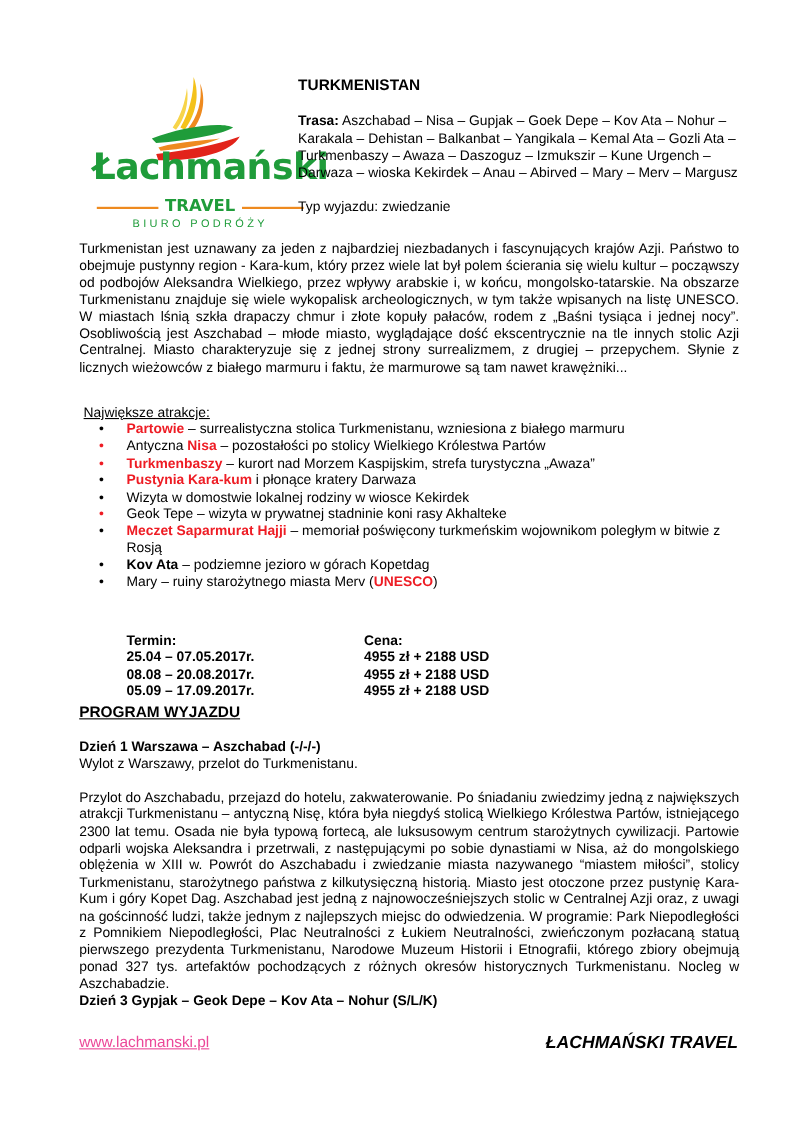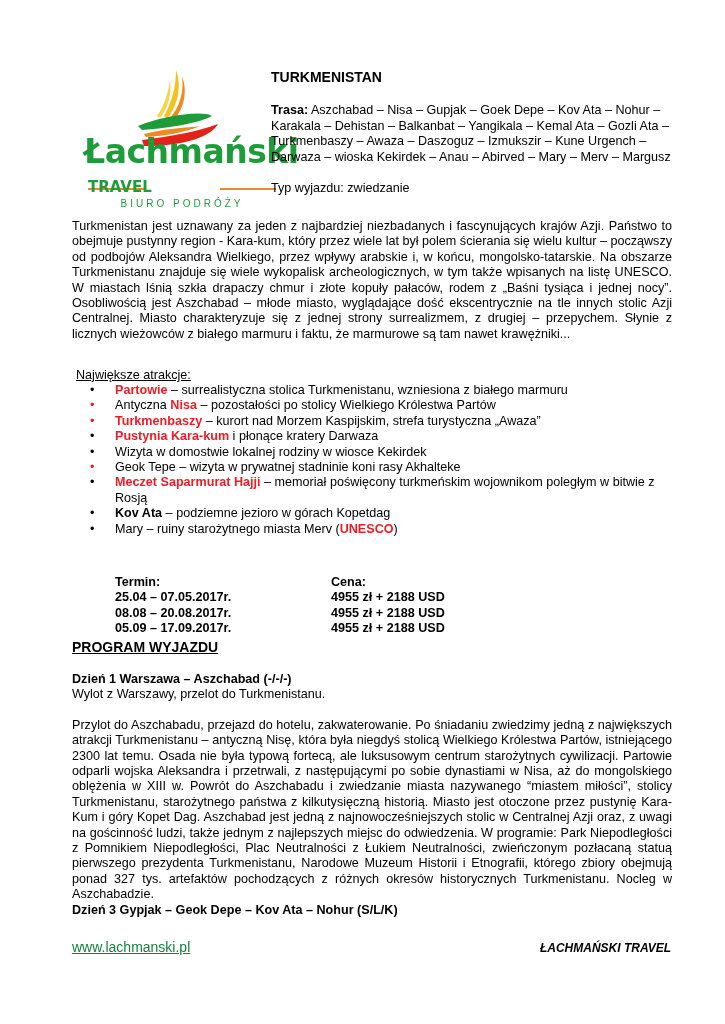--- a/index.html
+++ b/index.html
@@ -3,40 +3,40 @@
 <meta charset="utf-8">
 <style>
   html, body { margin:0; padding:0; background:#ffffff; }
   body { width:725px; height:1024px; position:relative; overflow:hidden;
          font-family:"Liberation Sans", sans-serif; color:#000; font-size:12.6px; line-height:15.4px; }
   .abs { position:absolute; }
   #logo { left:72px; top:66px; width:210px; height:150px; }
   .logo-name { position:absolute; left:12px; top:78px; font-family:"DejaVu Sans", sans-serif; font-weight:bold; font-size:33px; color:#1f9c3a; letter-spacing:-0.5px; }
   .logo-travel-row { position:absolute; left:16px; top:114px; width:188px; height:16px; }
   .logo-line { position:absolute; top:8px; height:2px; background:#ee8a1f; }
-  .logo-travel { position:absolute; left:0; right:0; text-align:left; top:0; font-weight:bold; font-size:15px; color:#1f9c3a; font-family:"DejaVu Sans", sans-serif; }
+  .logo-travel { position:absolute; left:0; right:0; text-align:center; top:0; font-weight:bold; font-size:15px; color:#1f9c3a; font-family:"DejaVu Sans", sans-serif; }
   .logo-biuro { position:absolute; left:16px; width:188px; top:130px; text-align:center; font-size:10px; letter-spacing:3px; color:#1f9c3a; }
   #right-block { left:271px; top:70px; width:400px; }
   .h-title { font-weight:bold; font-size:14px; margin:0 0 18px 0; }
   .trasa { margin:0 0 16px 0; }
   #intro { left:72px; top:219px; width:600px; text-align:justify; }
   #attr-heading { left:76px; top:368px; text-decoration:underline; }
   #attr-list { left:90px; top:383px; width:590px; margin:0; padding:0; list-style:none; }
   #attr-list li { position:relative; padding-left:25px; }
   .bullet { position:absolute; left:0; top:0; }
   .red { color:#ee1c24; font-weight:bold; }
   .bold { font-weight:bold; }
   #terms { left:115px; top:551px; font-weight:bold; }
   #terms .col { position:absolute; top:0; white-space:nowrap;margin-top:24px; }
   #program-heading { left:72px; top:640px; font-weight:bold; font-size:14px; text-decoration:underline; }
   #program { left:72px; top:672px; width:600px; text-align:justify; }
   #program p { margin:0; }
   .gap { height:15px; }
-  #footer-link { left:72px; top:940px; color:#15803d; text-decoration:underline; font-size:14px; }
-  #footer-brand { right:54px; top:941px; font-weight:bold; font-style:italic; font-size:12px; }
+  #footer-link { left:72px; top:940px; color:#ec4899; text-decoration:underline; font-size:14px; }
+  #footer-brand { right:54px; top:941px; font-weight:bold; font-style:italic; font-size:16px; }
 </style>
 </head>
 <body>
 
 <div id="logo" class="abs">
   <svg width="210" height="80" viewBox="0 0 210 80" style="position:absolute;left:0;top:0;">
     <path d="M104 4 C 110 20, 106 38, 96 52 L 92 50 C 100 36, 104 20, 104 4 Z" fill="#f4c21b"></path>
     <path d="M110 10 C 116 26, 112 42, 102 54 L 98 52 C 108 40, 112 26, 110 10 Z" fill="#ee8a1f"></path>
     <path d="M98 14 C 100 28, 96 42, 88 52 L 85 50 C 92 40, 96 28, 98 14 Z" fill="#f7d44a"></path>
     <path d="M66 60 C 90 50, 130 44, 140 50 C 130 56, 100 62, 70 64 Z" fill="#1f9c3a"></path>

